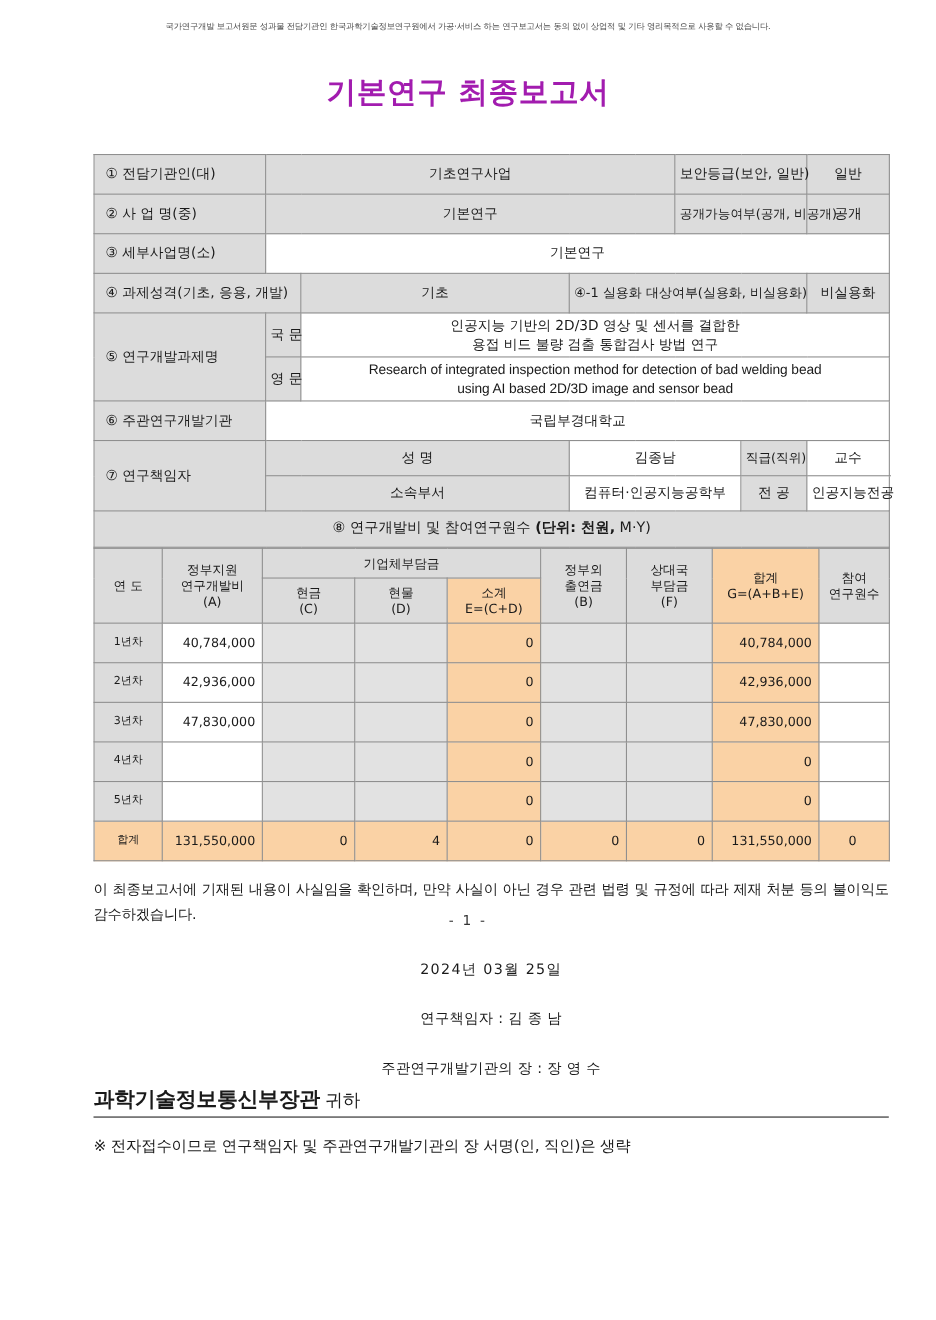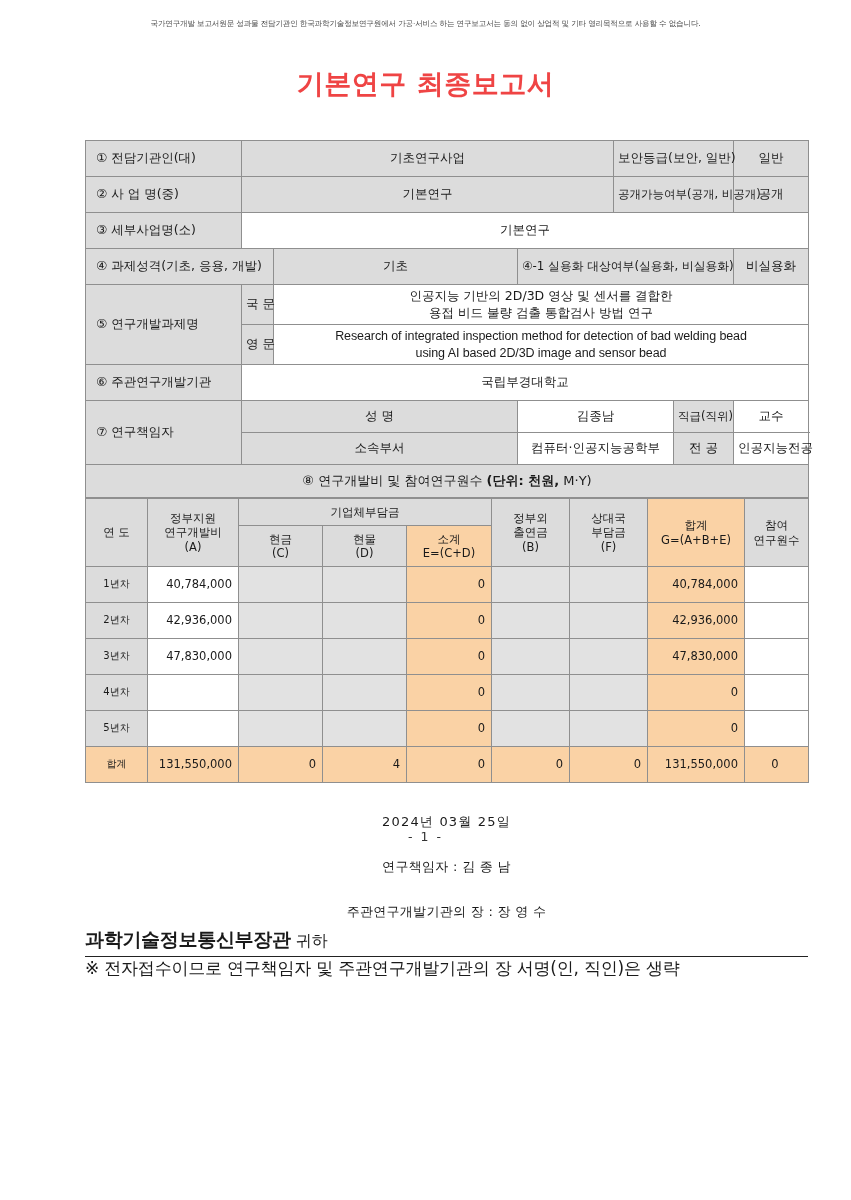--- a/index.html
+++ b/index.html
@@ -35,21 +35,21 @@
   }
 
   
   .doc-title {
     text-align: center;
     font-size: 27px;
     font-weight: bold;
     letter-spacing: 0.5px;
     margin-top: 38px;
     margin-bottom: 0;
-    color: #ef4444;
+    color: #a21caf;
   }
 
   
   table.main {
     width: 723px;
     border-collapse: collapse;
     margin-top: 38px;
     table-layout: fixed;
     font-size: 12.5px;
   }
@@ -140,21 +140,22 @@
     font-weight: bold;
     letter-spacing: -0.3px;
   }
   .minister-suffix {
     font-size: 16px;
     font-weight: normal;
     margin-left: 5px;
   }
   .footnote {
     width: 723px;
-    font-size: 17px;
+    font-size: 14px;
+    margin-top: 17px;
     letter-spacing: -0.2px;
   }
   .pagenum {
     position: absolute;
     bottom: 48px;
     left: 0;
     width: 851px;
     text-align: center;
     font-size: 12.5px;
     letter-spacing: 2px;
@@ -373,20 +374,21 @@
         <td class="num">0</td>
         <td class="num">0</td>
         <td class="num">0</td>
         <td class="num">131,550,000</td>
         <td class="num" style="text-align:center !important">0</td>
       </tr>
     </tbody>
   </table>
 
 
+  <div class="statement">이 최종보고서에 기재된 내용이 사실임을 확인하며, 만약 사실이 아닌 경우 관련 법령 및 규정에 따라 제재 처분 등의 불이익도 감수하겠습니다.</div>
 
   <div class="sig-block">
     <div class="sig-line date">2024년    03월    25일</div>
     <div class="sig-line">연구책임자 : 김 종 남</div>
     <div class="sig-line" style="margin-bottom:6px">주관연구개발기관의 장 :  장 영 수</div>
     <div class="minister-row">
       <span class="minister">과학기술정보통신부장관</span><span class="minister-suffix">귀하</span>
     </div>
   </div>
 

